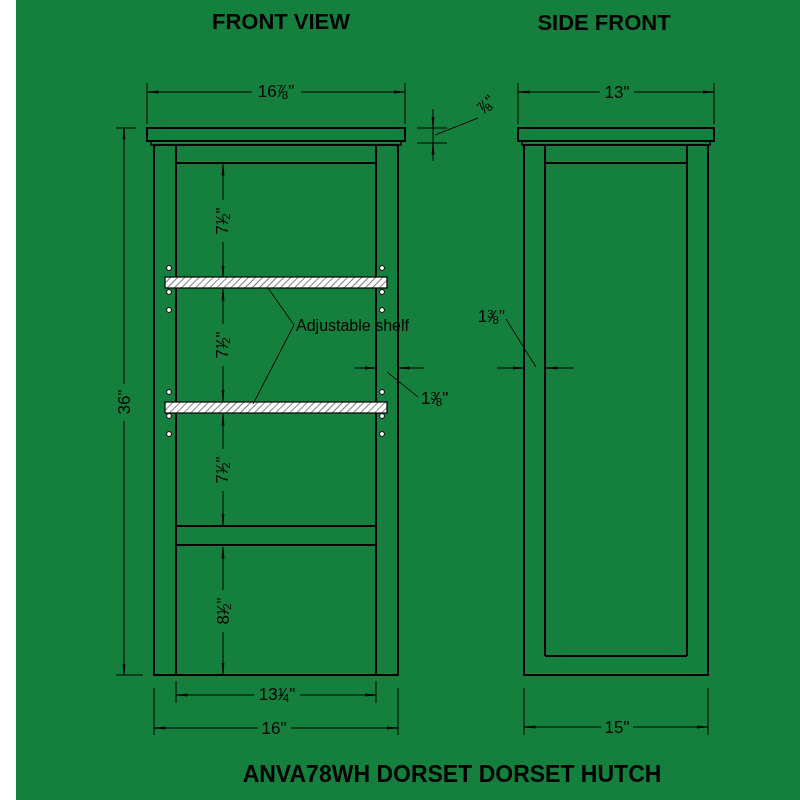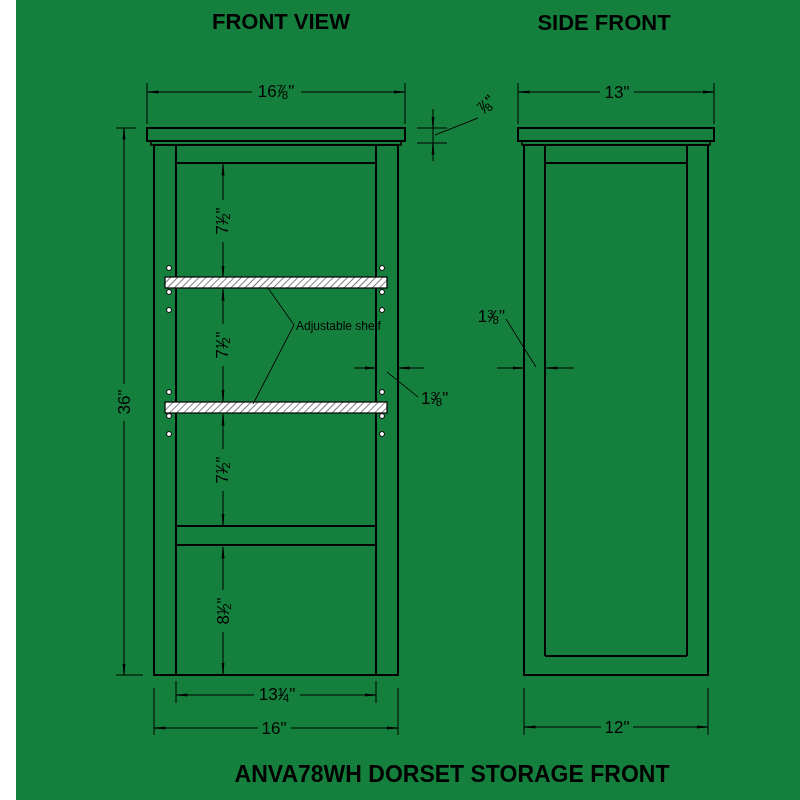--- a/index.html
+++ b/index.html
@@ -7,21 +7,21 @@
           font-family:"Liberation Sans","DejaVu Sans",sans-serif;color:#000;overflow:hidden;margin-left:16px;}
   .canvas svg{position:absolute;left:0;top:0;}
   .label{position:absolute;transform:translate(-50%,-50%);font-size:17px;line-height:1;
          white-space:nowrap;letter-spacing:0;}
   .rot90{transform:translate(-50%,-50%) rotate(-90deg);}
   .rot45{transform:translate(-50%,-50%) rotate(-45deg);}
   .anchor-left{transform:translateY(-50%);}
   .anchor-right{transform:translate(-100%,-50%);}
   .title{font-weight:700;font-size:22px;}
   .product{font-weight:700;font-size:23px;}
-  .small{font-size:12px;}
+  .small{font-size:16px;}
   .label sup{font-size:0.68em;vertical-align:0.38em;margin-right:-2px;}
   .label sub{font-size:0.68em;vertical-align:-0.18em;margin-left:-2px;}
   .sl{font-size:1em;}
 </style>
 </head>
 <body>
 
 <div class="canvas">
 
   <svg width="800" height="800" viewBox="0 0 800 800">
@@ -150,21 +150,21 @@
         <path d="M508 688 V735"></path>
           <path d="M692 688 V735"></path>
         <path d="M585 727 H508" marker-end="url(#arr)"></path>
           <path d="M617 727 H692" marker-end="url(#arr)"></path>
       </g>
     </g>
   </svg>
 
   <div class="label title" style="left:265px;top:22px;">FRONT VIEW</div>
   <div class="label title" style="left:588px;top:23px;">SIDE FRONT</div>
-  <div class="label product" style="left:436px;top:774px;">ANVA78WH DORSET STORAGE FRONT</div>
+  <div class="label product" style="left:436px;top:774px;">ANVA78WH DORSET DORSET HUTCH</div>
 
   <div class="label" style="left:260px;top:92px;"><span>16</span><sup>7</sup><span class="sl">⁄</span><sub>8</sub><span>"</span></div>
 
   <div class="label" style="left:601px;top:92px;"><span>13</span><span>"</span></div>
 
   <div class="label rot90" style="left:108px;top:402px;"><span>36</span><span>"</span></div>
 
   <div class="label rot45" style="left:471px;top:105px;"><sup>7</sup><span class="sl">⁄</span><sub>8</sub><span>"</span></div>
 
   <div class="label rot90" style="left:207px;top:221px;"><span>7</span><sup>1</sup><span class="sl">⁄</span><sub>2</sub><span>"</span></div>
@@ -176,17 +176,17 @@
   <div class="label rot90" style="left:208px;top:611px;"><span>8</span><sup>1</sup><span class="sl">⁄</span><sub>2</sub><span>"</span></div>
 
   <div class="label anchor-left" style="left:405px;top:399px;"><span>1</span><sup>3</sup><span class="sl">⁄</span><sub>8</sub><span>"</span></div>
 
   <div class="label anchor-right" style="left:489px;top:317px;"><span>1</span><sup>3</sup><span class="sl">⁄</span><sub>8</sub><span>"</span></div>
 
   <div class="label" style="left:261px;top:695px;"><span>13</span><sup>1</sup><span class="sl">⁄</span><sub>4</sub><span>"</span></div>
 
   <div class="label" style="left:258px;top:728px;"><span>16</span><span>"</span></div>
 
-  <div class="label" style="left:601px;top:727px;"><span>12</span><span>"</span></div>
+  <div class="label" style="left:601px;top:727px;"><span>15</span><span>"</span></div>
 
   <div class="label small anchor-left" style="left:280px;top:326px;">Adjustable shelf</div>
 
 </div>
 
 </body></html>

